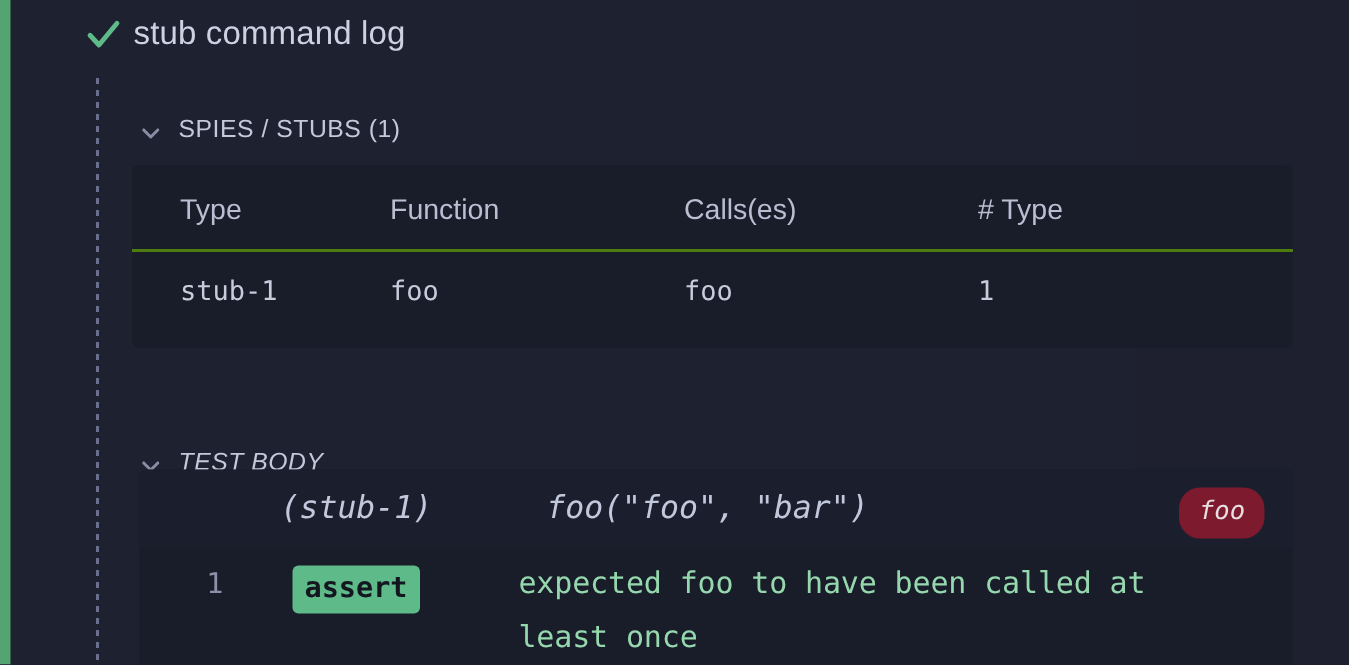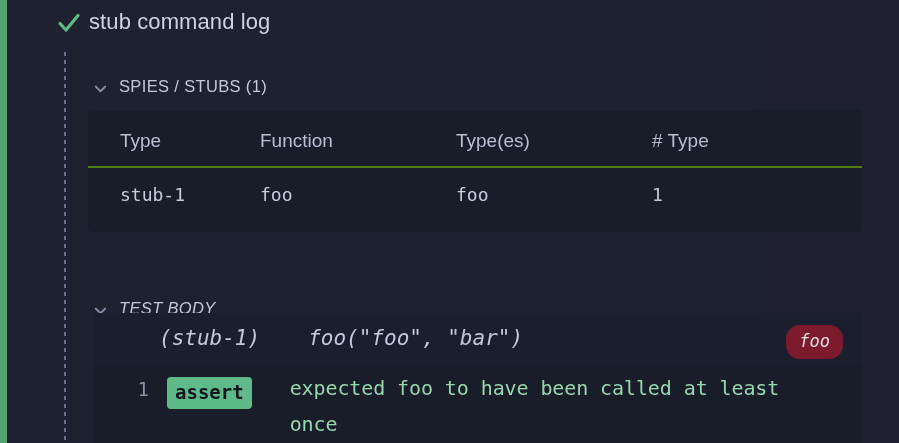--- a/index.html
+++ b/index.html
@@ -149,20 +149,21 @@
     border-radius: 5px 5px 0 0;
     background: #191c29;
     overflow: hidden;
   }
 
   .cmd-row {
     position: relative;
     display: flex;
     align-items: flex-start;
     min-height: 46px;
+    gap: 28px;
   }
   .cmd-row.row-stub { background: #1b1f2d; padding-top: 6px; }
   .cmd-row.row-assert { padding-top: 5px; }
 
   .cmd-number {
     width: 56px;
     flex: 0 0 56px;
     text-align: right;
     padding-right: 6px;
     font-family: "DejaVu Sans Mono", "Liberation Mono", monospace;
@@ -261,21 +262,21 @@
       <colgroup>
         <col class="col-type">
           <col class="col-function">
           <col class="col-alias">
           <col class="col-calls">
       </colgroup>
       <thead>
         <tr>
           <th>Type</th>
           <th>Function</th>
-          <th>Type(es)</th>
+          <th>Calls(es)</th>
           <th># Type</th>
         </tr>
       </thead>
       <tbody>
         <tr>
           <td>stub-1</td>
           <td>foo</td>
           <td>foo</td>
           <td>1</td>
         </tr>

